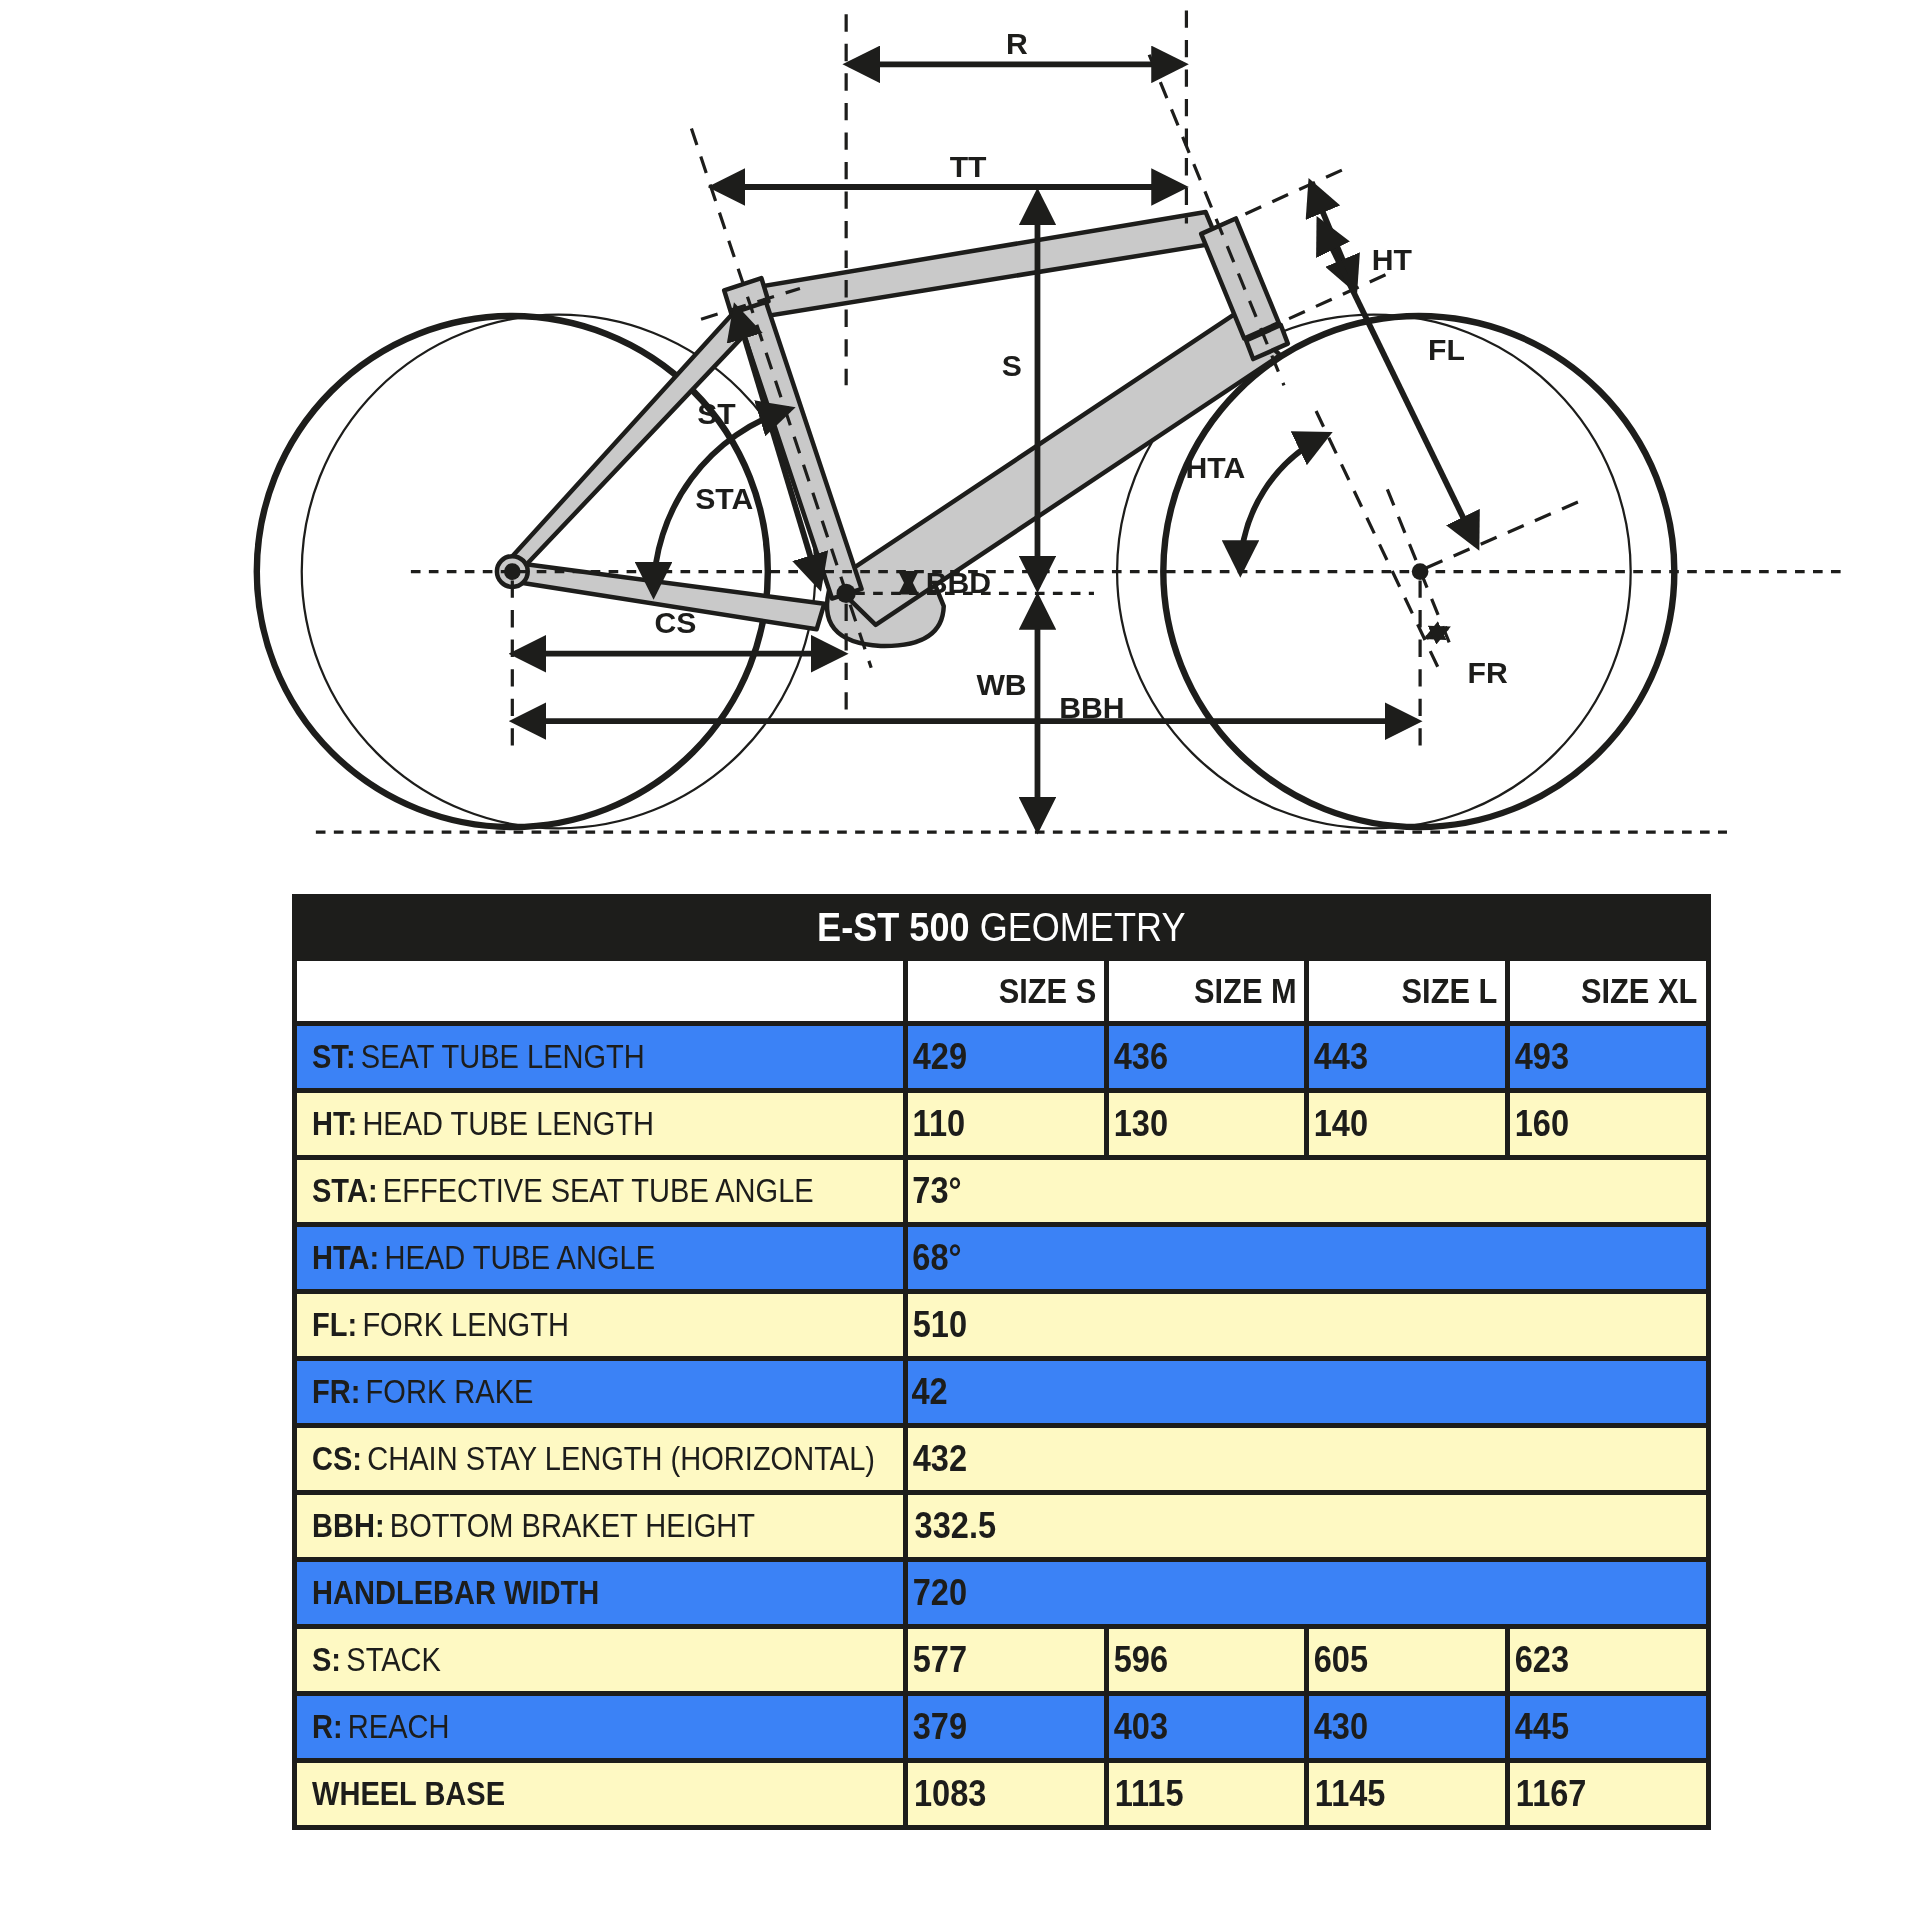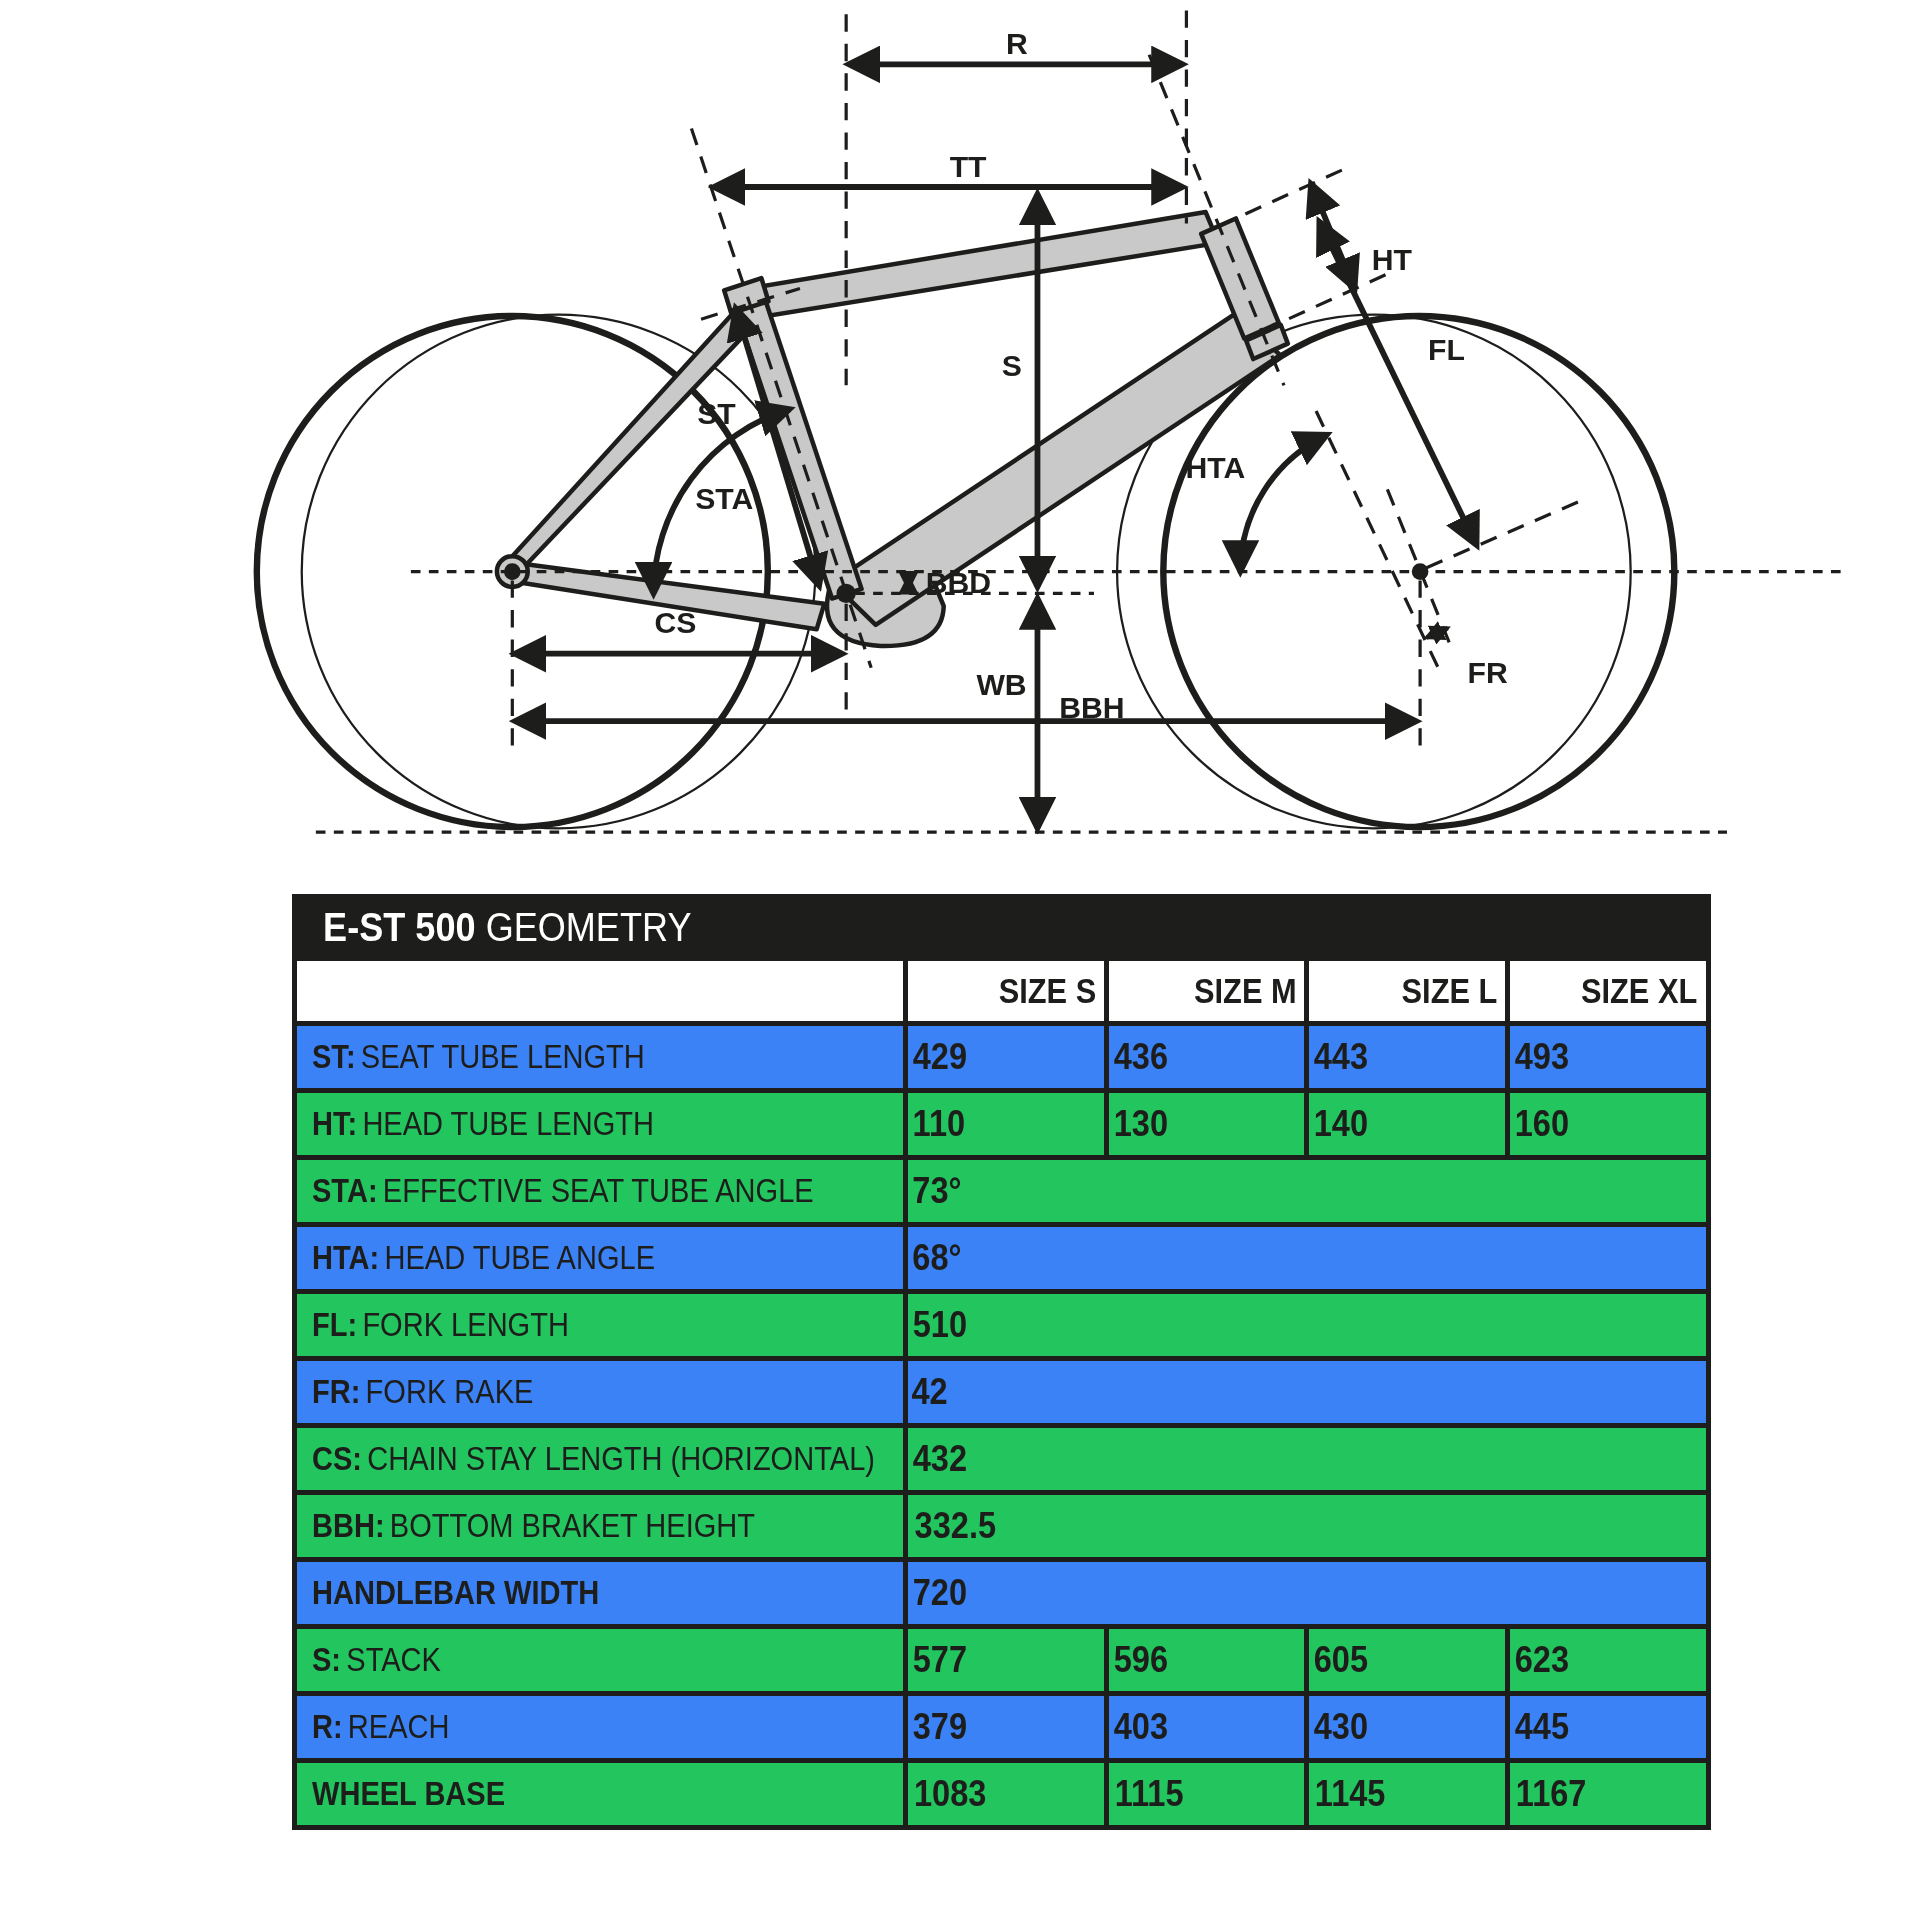--- a/index.html
+++ b/index.html
@@ -4,25 +4,25 @@
 <style>
   html,body{margin:0;padding:0;background:#ffffff;}
   .stage{position:relative;width:1926px;height:1926px;background:#ffffff;
          font-family:"Liberation Sans",sans-serif;color:#1d1d1b;overflow:hidden;}
   svg.diagram{position:absolute;top:0;left:0;}
 
   
   table.geo{position:absolute;left:292px;top:894px;width:1419px;
             border-collapse:collapse;table-layout:fixed;}
   .geo th,.geo td{border:5.8px solid #1d1d1b;vertical-align:middle;overflow:hidden;}
-  .titlerow th{background:#1d1d1b;color:#ffffff;height:55px;font-size:41px;text-align:left;}
+  .titlerow th{background:#1d1d1b;color:#ffffff;height:55px;font-size:41px;text-align:center;}
   .model{font-weight:700;}
   .suffix{font-weight:400;margin-left:.28em;}
   .headrow th{height:58px;background:#ffffff;font-size:35px;font-weight:700;text-align:right;}
-  .geo td{height:60px;background:#22c55e;}
+  .geo td{height:60px;background:#fef9c3;}
   td.lbl{text-align:left;padding-left:15.4px;font-size:33px;}
   td.val{text-align:left;font-size:37px;font-weight:700;}
   tr.shaded td{background:#3b82f6;}
   .abbr{font-weight:700;}
   .lbltext{font-weight:400;margin-left:.18em;}
   tr.allbold .lbltext{font-weight:700;margin-left:0;}
   .cw{display:inline-block;transform:scaleX(.88);transform-origin:center;white-space:nowrap;}
   td.lbl .cw{transform-origin:left center;}
 
   

